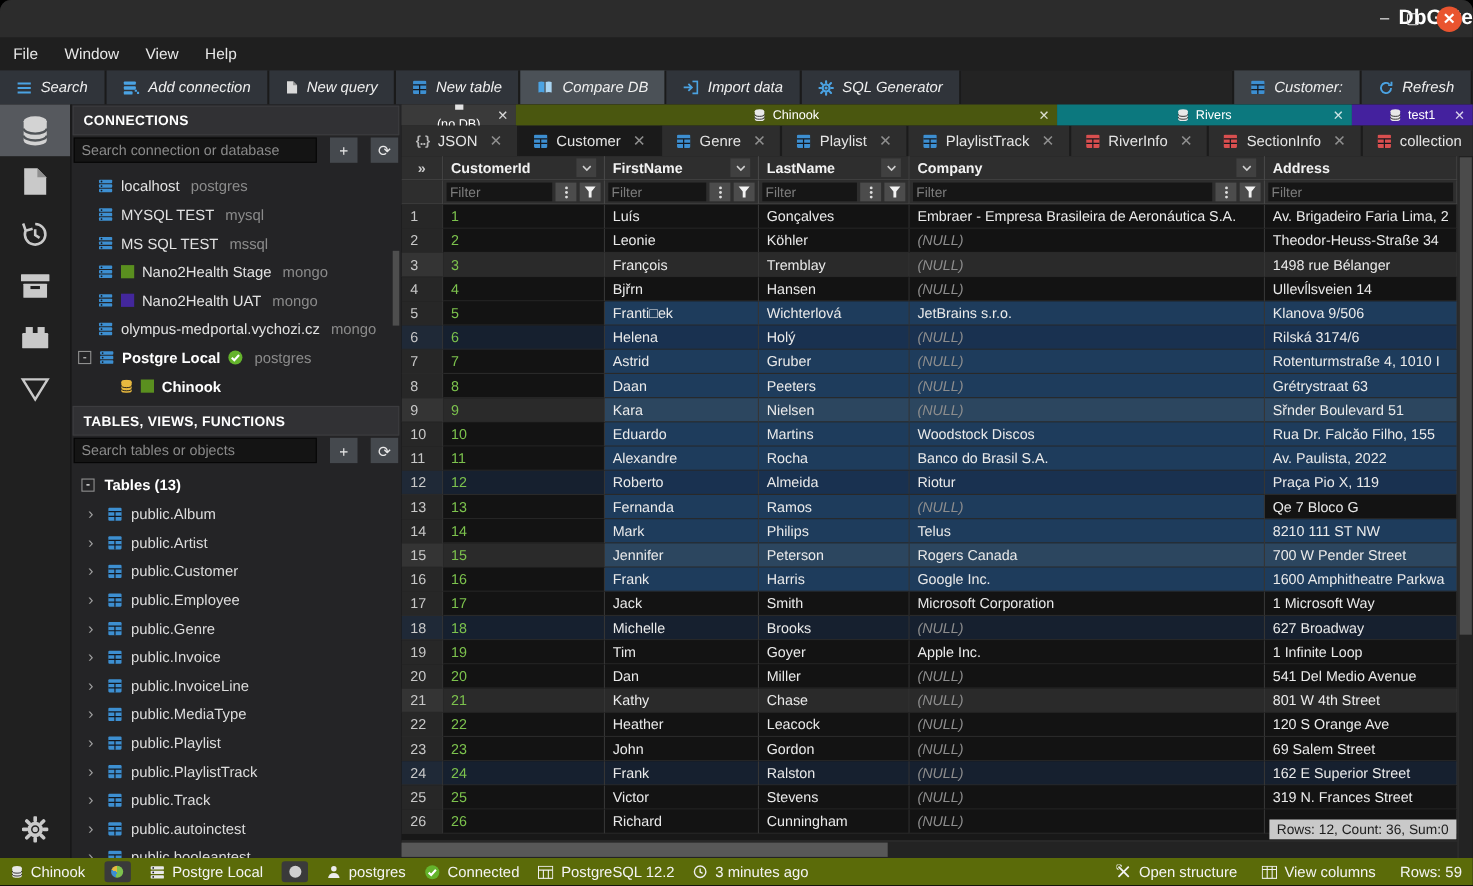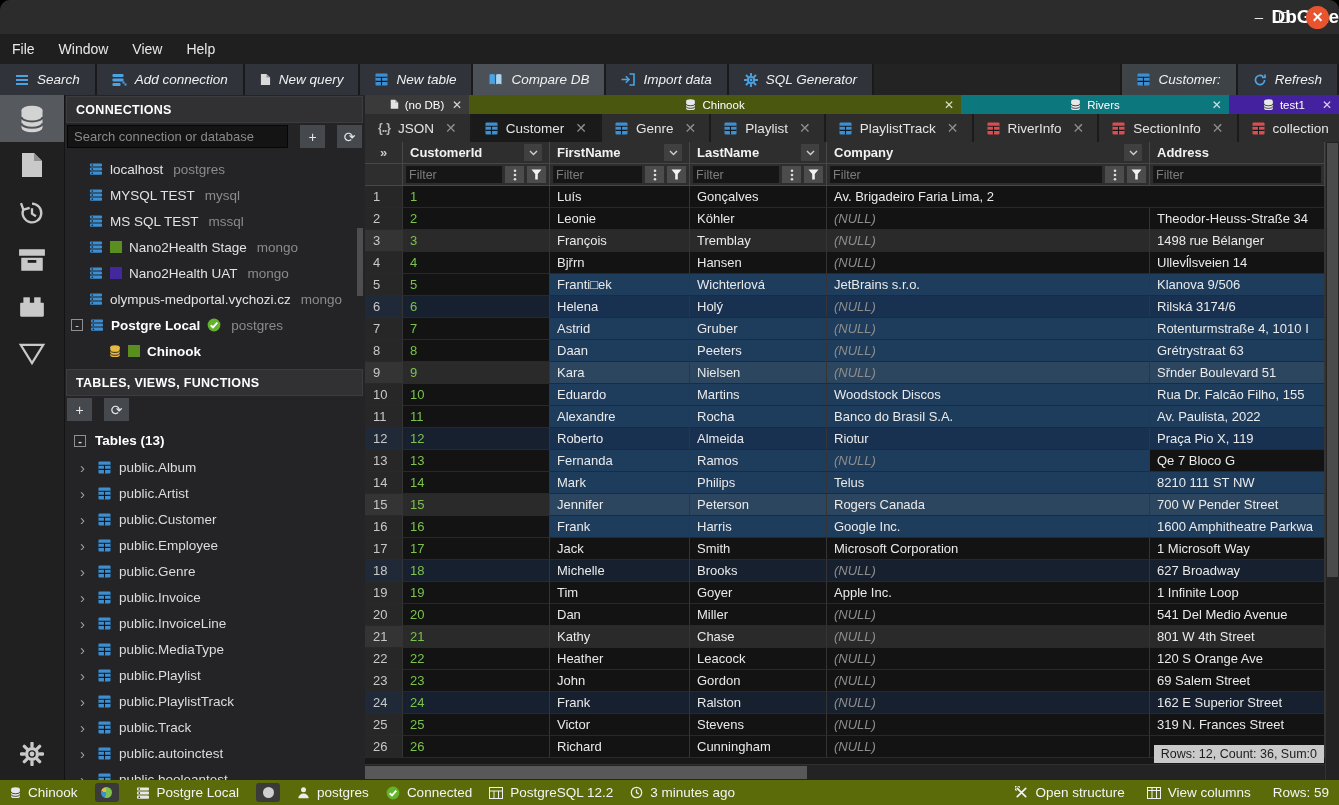--- a/index.html
+++ b/index.html
@@ -67,21 +67,21 @@
     font-weight:bold; color:#fff; }
   .tree-item { height:26px; display:flex; align-items:center; gap:8px; padding-left:15px; color:#dcdcdc; }
   .tree-item .chev { color:#a0a0a0; font-size:15px; width:10px; }
 
   
   .content { flex:1; display:flex; flex-direction:column; min-width:0; background:#1a1a1a; }
   .tabgroups { height:19px; flex:none; display:flex; background:#2a2a2a; font-size:11.5px; }
   .tab-group { display:flex; align-items:center; justify-content:center; gap:6px; color:#fff;
     position:relative; overflow:hidden; white-space:nowrap; }
   .tab-group .gx { position:absolute; right:7px; color:rgba(255,255,255,.8); font-size:12px; }
-  .tabgroups .tab-group:nth-child(1){ width:104px; }
+  .tabgroups .tab-group:nth-child(1){ width:104px;flex-direction:column; }
   .tabgroups .tab-group:nth-child(2){ flex:5.0; }
   .tabgroups .tab-group:nth-child(3){ flex:2.72; }
   .tabgroups .tab-group:nth-child(4){ flex:1.12; }
 
   .tabs { height:28px; flex:none; display:flex; background:#242424; font-size:13.5px; overflow:hidden; }
   .tab { display:flex; align-items:center; gap:8px; padding:0 13px; background:#2d2d2d;
     border-right:2px solid #1b1b1b; color:#e4e4e4; white-space:nowrap; flex:none; }
   .tab.active { background:#1a1a1a; }
   .tab .tx { color:#8f8f8f; margin-left:3px; font-size:14px; }
   .json-glyph { color:#b8b8b8; font-weight:bold; letter-spacing:-1px; font-size:12px; }
@@ -474,20 +474,21 @@
                 <path d="M1 6.8 a6 2.6 0 0 0 12 0 M1 10.4 a6 2.6 0 0 0 12 0" stroke="#1d1d1d" stroke-width="1.1" fill="none"></path>
               </svg>
             </span>
             <div class="swatch" style="background: rgb(90, 143, 31);"></div>
             <span class="lbl bold">Chinook</span>
           </div>
         </div>
 
       <div class="panel-header">TABLES, VIEWS, FUNCTIONS</div>
       <div class="search-row">
+        <input class="search-input" placeholder="Search tables or objects" style="">
         <div class="sq-btn">+</div>
         <div class="sq-btn">⟳</div>
       </div>
       <div class="tables-section">
         <div class="tree" id="tables-tree">
             <div class="tree-group">
               <div class="expander">-</div>
               <span>Tables (13)</span>
             </div>
             <div class="tree-item">
@@ -859,20 +860,23 @@
             <div class="grow r-norm">
                 <div class="gcell gnum gcol-gutter">1</div>
                 <div class="gcell gcol-0">
                   <span class="id-val">1</span>
                 </div>
                 <div class="gcell gcol-1">
                   <span>Luís</span>
                 </div>
                 <div class="gcell gcol-2">
                   <span>Gonçalves</span>
+                </div>
+                <div class="gcell gcol-3">
+                  <span>Embraer - Empresa Brasileira de Aeronáutica S.A.</span>
                 </div>
                 <div class="gcell gcol-4">
                   <span>Av. Brigadeiro Faria Lima, 2</span>
                 </div>
               </div>
               <div class="grow r-norm">
                 <div class="gcell gnum gcol-gutter">2</div>
                 <div class="gcell gcol-0">
                   <span class="id-val">2</span>
                 </div>

